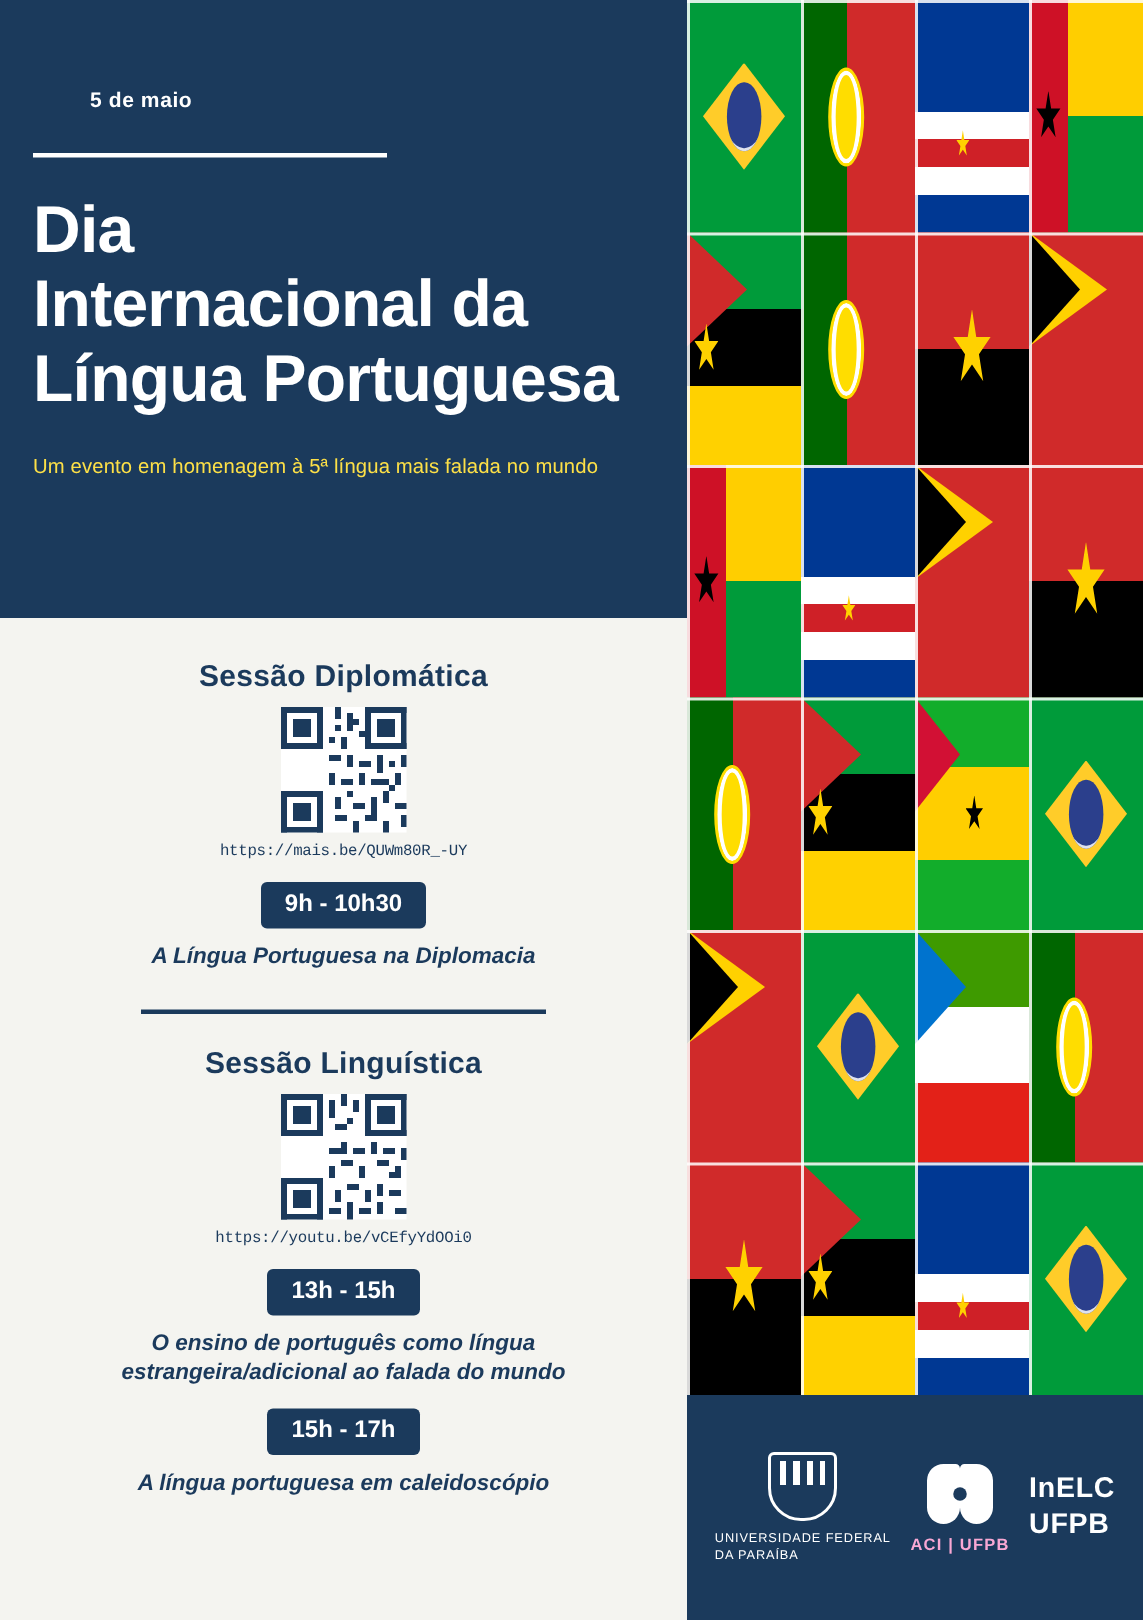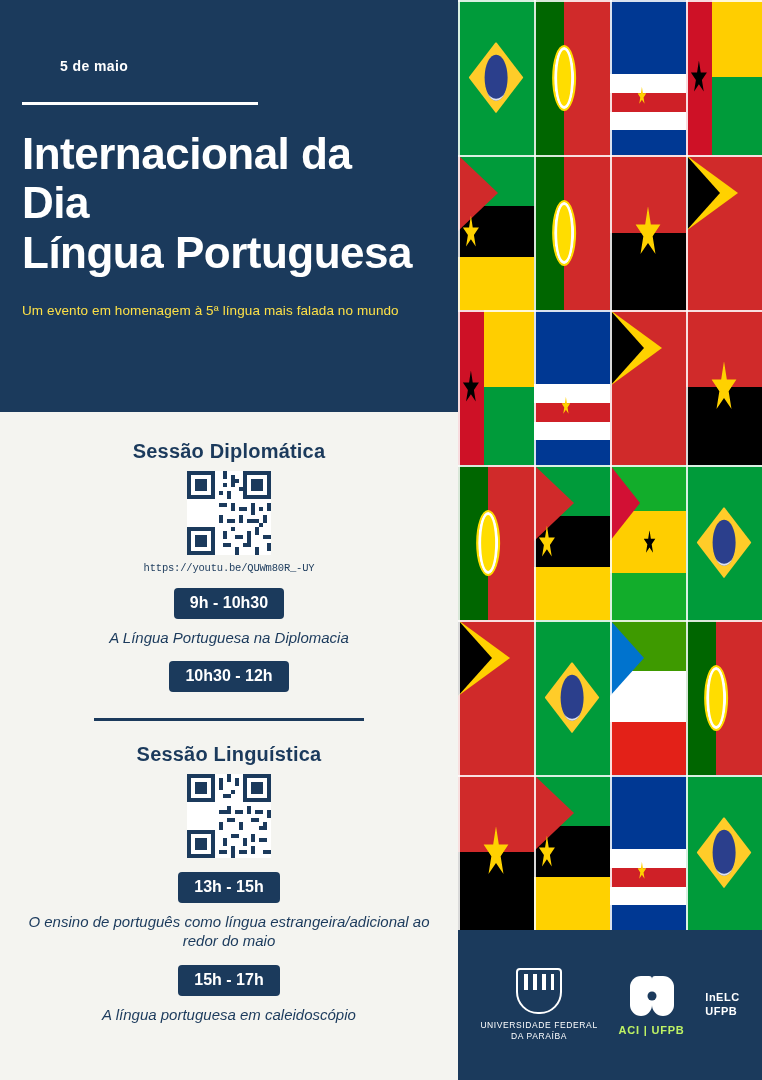--- a/index.html
+++ b/index.html
@@ -99,21 +99,21 @@
     font-size: 16px;
     font-weight: bold;
     padding: 6px 16px 7px 16px;
     border-radius: 4px;
     margin-top: 14px;
     text-align: center;
   }
   .talk {
     font-size: 15px;
     font-style: italic;
-    font-weight: normal;
+    font-weight: bold;
     color: #1b3a5c;
     margin-top: 9px;
     line-height: 1.28;
     padding: 0 6px;
   }
   .divider {
     width: 270px;
     height: 3px;
     background: #1b3a5c;
     margin: 26px auto 22px auto;
@@ -226,68 +226,68 @@
   }
   .footer {
     height: 150px;
     background: #1b3a5c;
     display: flex;
     align-items: center;
     justify-content: space-around;
     padding: 0 12px;
     box-sizing: border-box;
   }
-  .logo-ufpb { text-align:center; color:#fff; }
+  .logo-ufpb { color:#fff; }
   .crest {
     width: 46px; height: 46px; margin: 0 auto 6px auto;
     position: relative;
   }
   .crest-shield {
     position:absolute; inset:0;
     border:2px solid #fff; border-radius: 4px 4px 22px 22px;
   }
   .crest-bars {
     position:absolute; left:8px; top:6px; width:30px; height:16px;
     background: repeating-linear-gradient(90deg,#fff 0 4px,transparent 4px 9px);
   }
   .logo-ufpb .cap {
     font-size: 8.5px; line-height: 1.3; letter-spacing: .6px; color:#fff;
   }
-  .logo-aci { text-align:center; color:#bef264; }
+  .logo-aci { text-align:center; color:#f9a8d4; }
   .aci-mark {
     width: 48px; height: 44px; margin: 0 auto 6px auto; position: relative;
   }
   .aci-leaf-l {
     position:absolute; left:2px; top:2px; width:22px; height:40px;
     background:#fff; border-radius: 22px 6px 22px 22px;
   }
   .aci-leaf-r {
     position:absolute; right:2px; top:2px; width:22px; height:40px;
     background:#fff; border-radius: 6px 22px 22px 22px;
   }
   .aci-dot {
     position:absolute; left:50%; top:50%; width:9px; height:9px;
     background:#1b3a5c; border-radius:50%; transform:translate(-50%,-50%);
   }
   .logo-aci .cap { font-size: 11px; font-weight: bold; letter-spacing: .8px; }
-  .logo-inelc { color:#fff; font-size: 11px; font-weight: bold; line-height:1.25; letter-spacing:.5px; }
+  .logo-inelc { color:#fff; font-size: 19px; font-weight: bold; line-height:1.25; letter-spacing:.5px; }
 </style>
 </head>
 <body>
 
 <div class="poster">
 
   <div class="left">
 
     <div class="header-block">
       <div class="date-label">5 de maio</div>
       <div class="rule-top"></div>
       <div class="title">
+        <span class="t-line">Dia</span>
         <span class="t-line">Internacional da</span>
-        <span class="t-line">Dia</span>
         <span class="t-line">Língua Portuguesa</span>
       </div>
       <div class="subtitle">Um evento em homenagem à 5ª língua mais falada no mundo</div>
     </div>
 
     <div class="sessions">
 
       <div>
         <div class="session-title">Sessão Diplomática</div>
 
@@ -335,26 +335,25 @@
               <rect x="12" y="19" width="1" height="2"></rect>
             <rect x="14" y="18" width="2" height="1"></rect>
               <rect x="17" y="19" width="1" height="2"></rect>
             <rect x="20" y="18" width="1" height="2"></rect>
               <rect x="8" y="5" width="1" height="1"></rect>
             <rect x="13" y="4" width="2" height="1"></rect>
               <rect x="18" y="13" width="1" height="1"></rect>
           </g>
         </svg>
 
-        <div class="qr-link">https://youtu.be/QUWm80R_-UY</div>
+        <div class="qr-link">https://mais.be/QUWm80R_-UY</div>
 
         <div class="time-pill">9h - 10h30</div>
         <div class="talk">A Língua Portuguesa na Diplomacia</div>
 
-        <div class="time-pill">10h30 - 12h</div>
       </div>
 
       <div class="divider"></div>
 
       <div>
         <div class="session-title">Sessão Linguística</div>
 
         <svg class="qr" viewBox="0 0 21 21" shape-rendering="crispEdges">
           <rect width="21" height="21" fill="#ffffff"></rect>
           <g fill="#1b3a5c">
@@ -397,23 +396,24 @@
               <rect x="8" y="19" width="2" height="1"></rect>
             <rect x="11" y="18" width="1" height="3"></rect>
               <rect x="13" y="19" width="2" height="1"></rect>
             <rect x="16" y="18" width="1" height="2"></rect>
               <rect x="19" y="19" width="2" height="1"></rect>
             <rect x="14" y="4" width="1" height="1"></rect>
               <rect x="18" y="13" width="1" height="1"></rect>
           </g>
         </svg>
 
+        <div class="qr-link">https://youtu.be/vCEfyYdOOi0</div>
 
         <div class="time-pill">13h - 15h</div>
-        <div class="talk">O ensino de português como língua estrangeira/adicional ao redor do maio</div>
+        <div class="talk">O ensino de português como língua estrangeira/adicional ao falada do mundo</div>
 
         <div class="time-pill">15h - 17h</div>
         <div class="talk">A língua portuguesa em caleidoscópio</div>
       </div>
 
     </div>
   </div>
 
   <div class="right">
 

